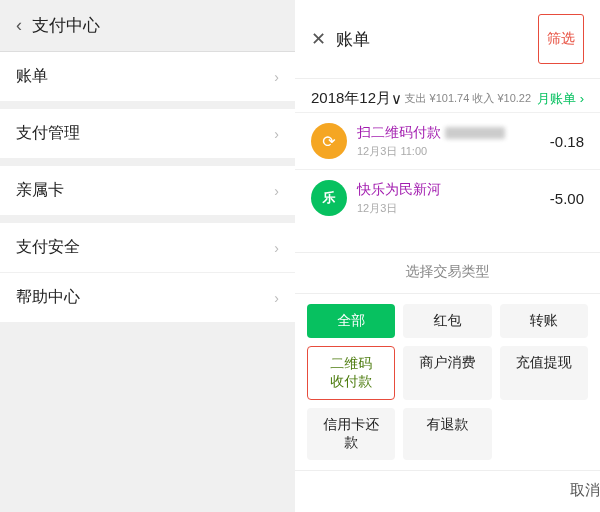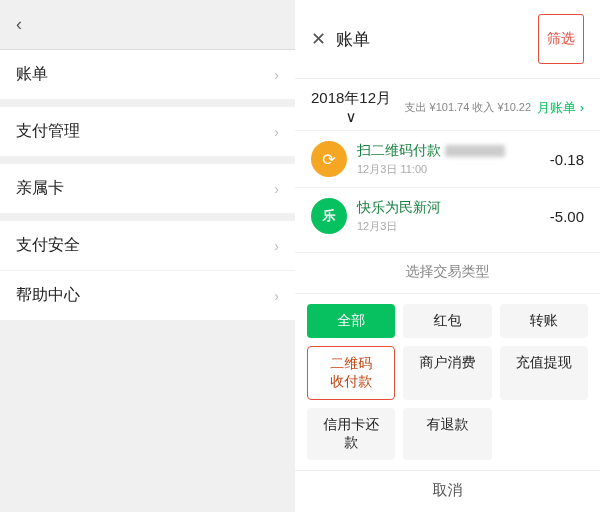--- a/index.html
+++ b/index.html
@@ -110,21 +110,20 @@
       padding: 10px 16px 4px;
       display: flex;
       align-items: center;
       justify-content: space-between;
     }
     .month-title {
       font-size: 15px;
       color: #222;
       display: flex;
       align-items: center;
-      flex-direction: column;
     }
     .month-stats {
       font-size: 11px;
       color: #888;
     }
     .month-link {
       font-size: 13px;
       color: #07c160;
       margin-left: 6px;
     }
@@ -151,21 +150,21 @@
       background: #f5a623;
     }
     .bill-icon-green {
       background: #07c160;
     }
     .bill-info {
       flex: 1;
     }
     .bill-name {
       font-size: 14px;
-      color: #15803d;
+      color: #a21caf;
       display: flex;
       align-items: center;
     }
     .bill-name-blur {
       display: inline-block;
       width: 60px;
       height: 12px;
       background: #ccc;
       border-radius: 2px;
       margin-left: 4px;
@@ -214,25 +213,25 @@
       color: #222;
       background: #f5f5f5;
       cursor: pointer;
     }
     .filter-item.active {
       background: #07c160;
       color: #fff;
     }
     .filter-item.selected {
       background: #fff;
-      color: #c2410c;
+      color: #4d7c0f;
       border: 1.5px solid #e74c3c;
     }
     .cancel-row {
-      text-align: center;
+      text-align: right;
       padding: 10px 0 12px;
       border-top: 1px solid #eee;
       margin-top: 4px;
     }
     .cancel-btn {
       font-size: 15px;
       color: #555;
       cursor: pointer;
     }
 
@@ -245,20 +244,21 @@
       color: #bbb;
       opacity: 0.5;
     }
   </style>
 </head>
 <body>
 
 <div class="left-panel">
   <div class="left-header">
     <span class="back-arrow">‹</span>
+    <span class="left-title">支付中心</span>
   </div>
   <div class="left-menu">
 
     <div class="menu-section">
       <div class="menu-item">
         <span>账单</span>
         <span class="menu-item-chevron">›</span>
       </div>
     </div>
 

